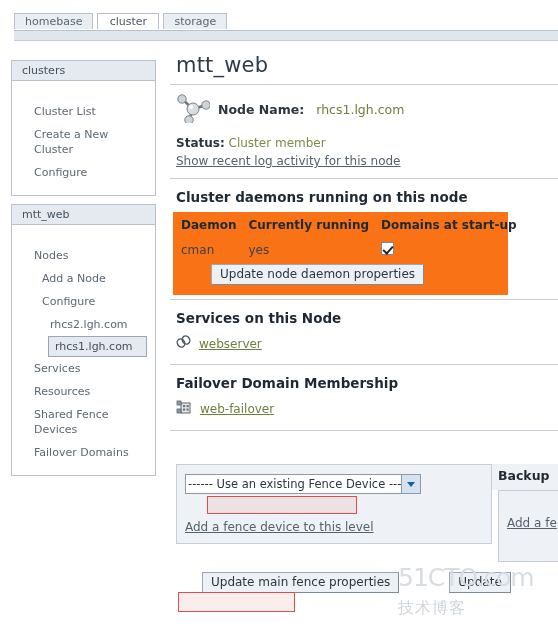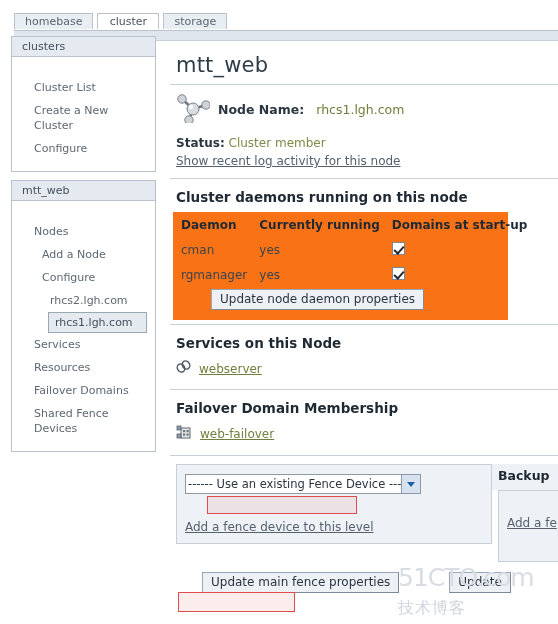--- a/index.html
+++ b/index.html
@@ -60,21 +60,21 @@
     position: absolute;
     left: 14px; top: 19px;
     width: 544px; height: 9px;
     background: #dfe6ed;
     border-bottom: 1px solid #c6cfd8;
   }
 
   
   #sidebar {
     position: absolute;
-    left: 11px; top: 36px;
+    left: 11px; top: 60px;
     width: 145px;
   }
   .panel {
     border: 1px solid #b9c2cc;
     background: #ffffff;
     margin-bottom: 8px;
   }
   .panel-head {
     height: 19px;
     line-height: 19px;
@@ -379,22 +379,22 @@
   <div class="panel">
     <div class="panel-head">mtt_web</div>
     <div class="panel-body">
       <a class="nav-item lvl1">Nodes</a>
       <a class="nav-item lvl2">Add a Node</a>
       <a class="nav-item lvl2">Configure</a>
       <a class="nav-item lvl3">rhcs2.lgh.com</a>
       <a class="nav-item selected">rhcs1.lgh.com</a>
       <a class="nav-item lvl1">Services</a>
       <a class="nav-item lvl1">Resources</a>
+      <a class="nav-item lvl1">Shared Fence Devices</a>
       <a class="nav-item lvl1">Failover Domains</a>
-      <a class="nav-item lvl1">Shared Fence Devices</a>
     </div>
   </div>
 
 </div>
 
 <div id="main">
 
   <h1 id="page-title">mtt_web</h1>
 
   <div class="node-head">
@@ -437,27 +437,20 @@
         </tr>
       </thead>
       <tbody>
         <tr>
           <td>cman</td>
           <td>yes</td>
           <td>
             <span class="chk"></span>
           </td>
         </tr>
-        <tr>
-          <td>rgmanager</td>
-          <td>yes</td>
-          <td>
-            <span class="chk"></span>
-          </td>
-        </tr>
       </tbody>
     </table>
     <button class="btn">Update node daemon properties</button>
   </div>
 
   <div class="rule"></div>
 
   <h2 class="sec">Services on this Node</h2>
   <div class="svc-row">
     <span>

